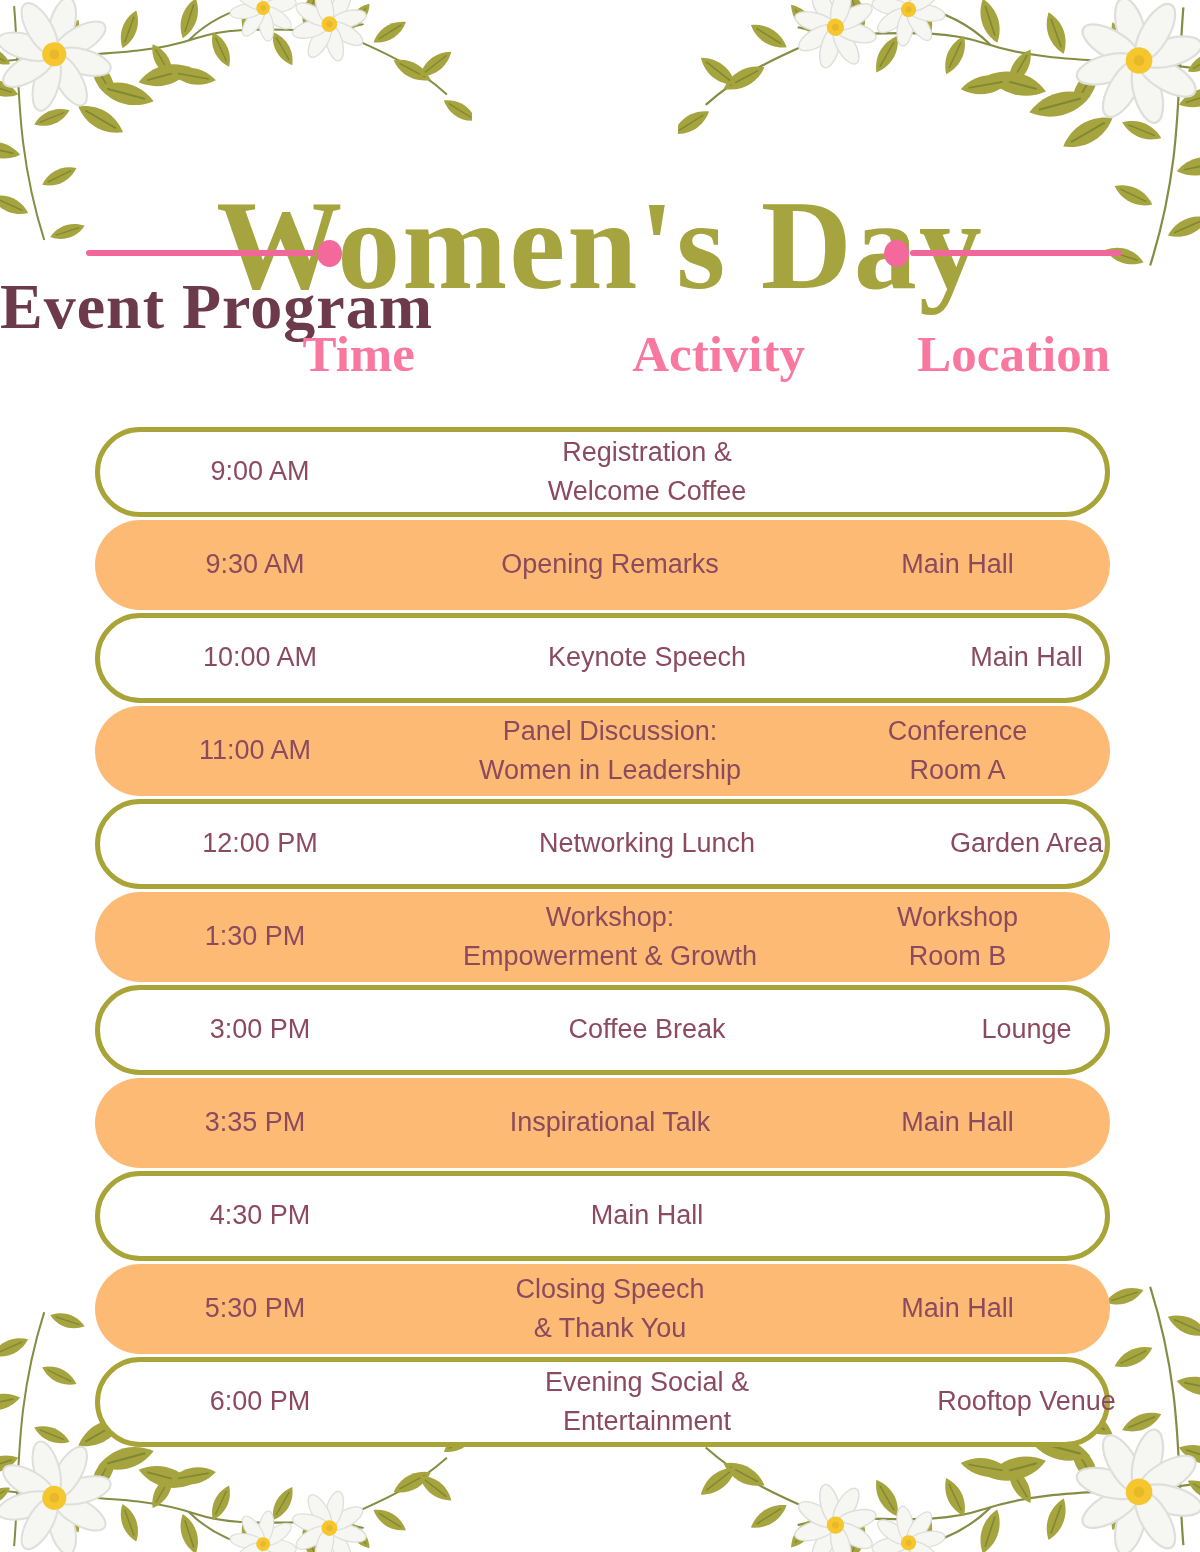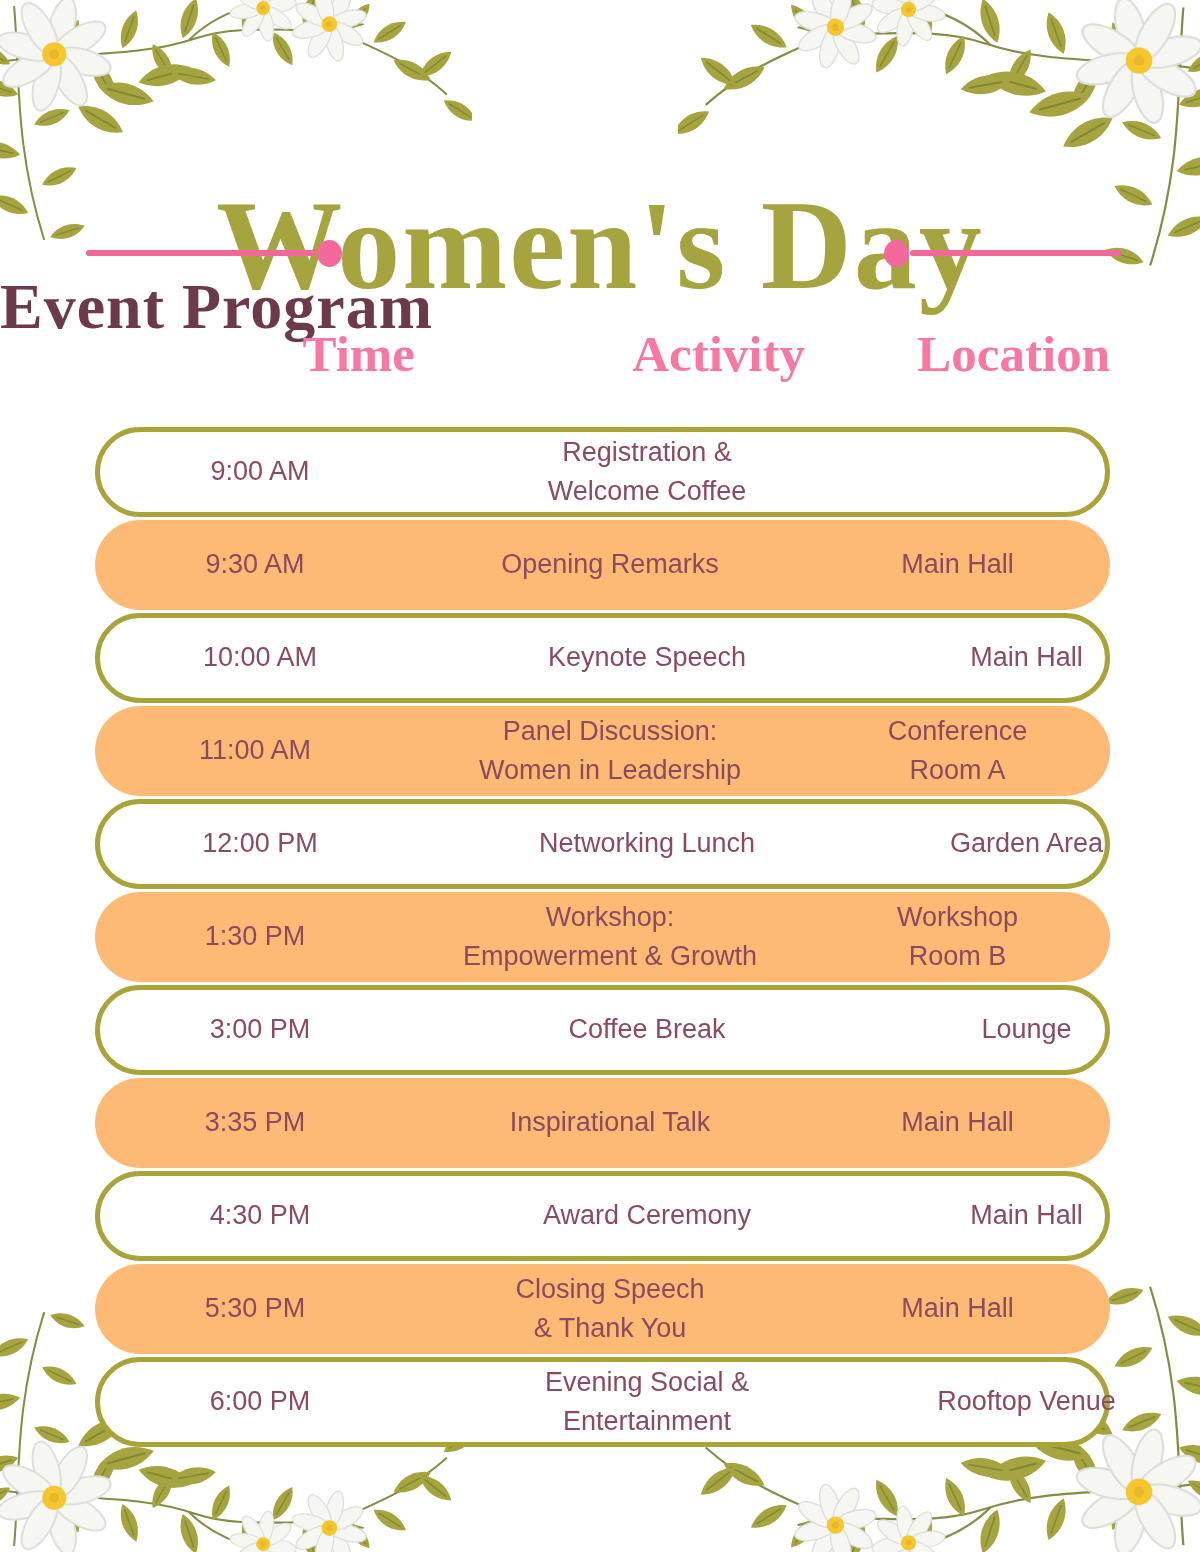--- a/index.html
+++ b/index.html
@@ -314,21 +314,20 @@
     </div>
 
     <div class="row row--filled">
       <div class="cell">3:35 PM</div>
       <div class="cell">Inspirational Talk</div>
       <div class="cell">Main Hall</div>
     </div>
 
     <div class="row row--outlined">
       <div class="cell">4:30 PM</div>
-      <div class="cell">Award Ceremony</div>
       <div class="cell">Main Hall</div>
     </div>
 
     <div class="row row--filled">
       <div class="cell">5:30 PM</div>
       <div class="cell">Closing Speech
 &amp; Thank You</div>
       <div class="cell">Main Hall</div>
     </div>
 

